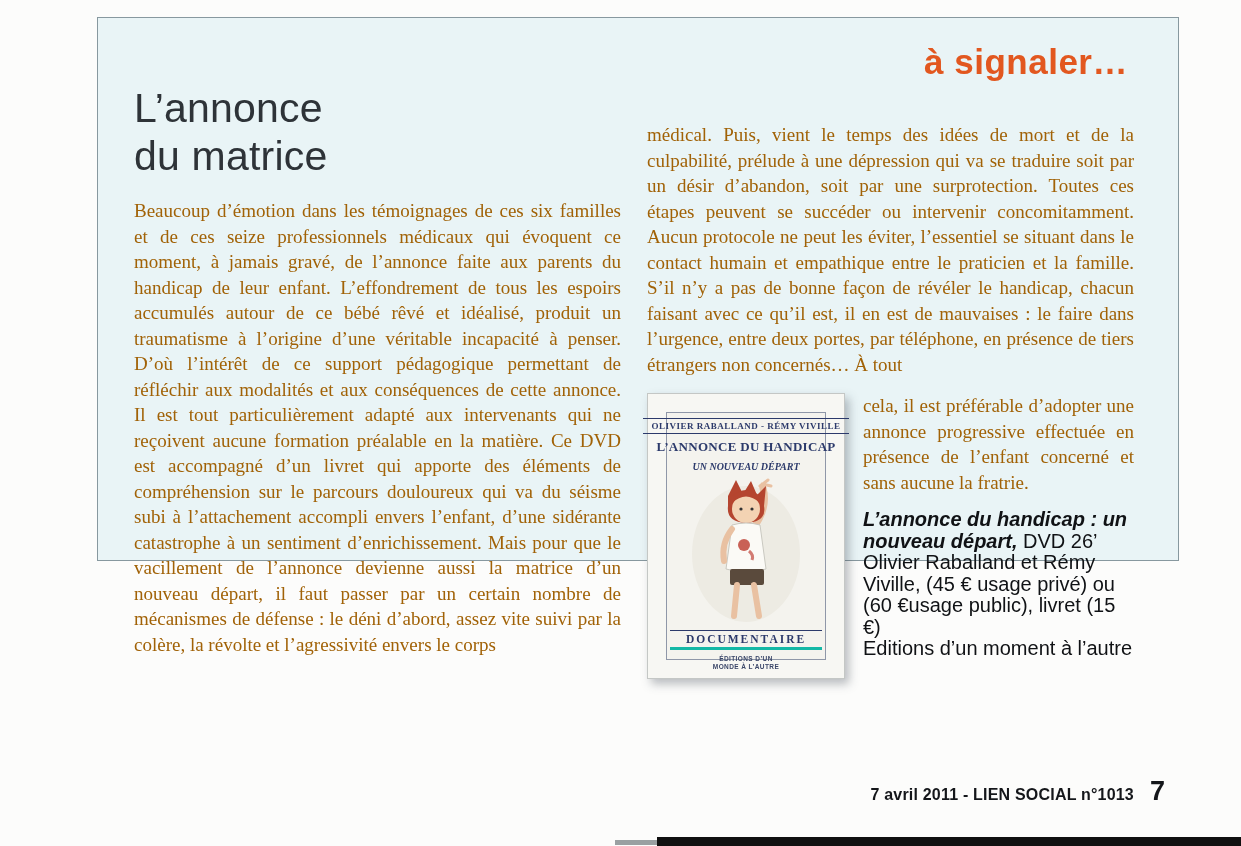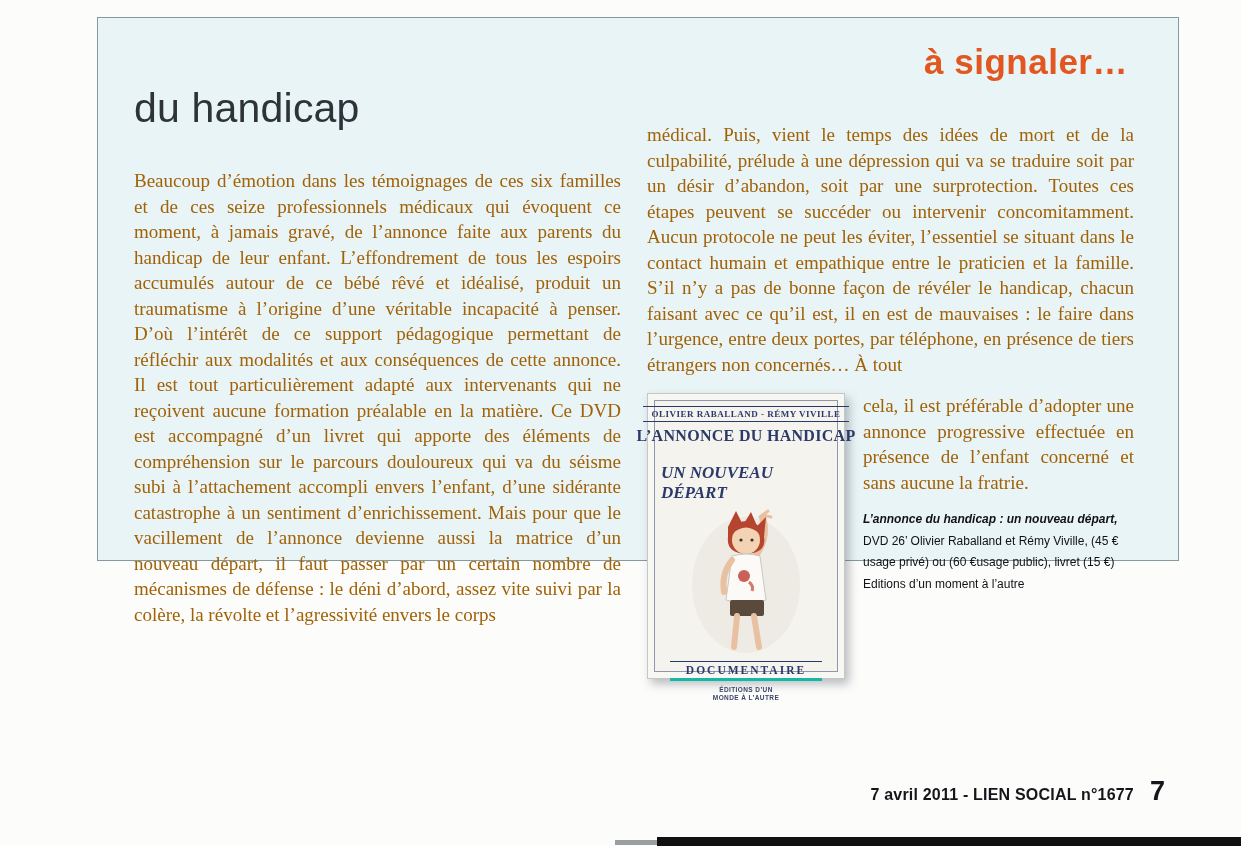--- a/index.html
+++ b/index.html
@@ -38,56 +38,56 @@
     font-size:41px;line-height:48px;
     color:#2e3338;
     letter-spacing:0.2px;
   }
   .body-text{
     margin:0;
     font-size:19px;line-height:25.5px;
     text-align:justify;
     color:#a16207;
   }
-  .col-left .body-text{margin-top:36px;}
+  .col-left .body-text{margin-top:18px;}
   .media-row{
     display:flex;gap:18px;margin-top:16px;
   }
   .cover-wrap{
     width:198px;flex:0 0 198px;
     background:#f7f7f3;
     border:1px solid #c4c7c5;
     box-shadow:4px 5px 9px rgba(60,70,80,0.35);
-    padding:6px;box-sizing:border-box;
+    padding:18px;box-sizing:border-box;
     height:286px;
   }
   .cover{
     border:1px solid #8f97a8;
     background:#f4f3ee;
     height:100%;box-sizing:border-box;
     display:flex;flex-direction:column;align-items:center;
     padding:5px 6px;
   }
   .cover-authors{
     font-family:"Liberation Serif", serif;
     font-size:9px;font-weight:700;color:#2c3a6b;
     letter-spacing:0.5px;
     border-top:1px solid #2c3a6b;border-bottom:1px solid #2c3a6b;
     padding:2px 8px;white-space:nowrap;
   }
   .cover-title{
     margin-top:5px;
     font-family:"Liberation Serif", serif;
-    font-size:16px;font-weight:700;color:#2c3a6b;
+    font-size:13px;font-weight:700;color:#2c3a6b;
     letter-spacing:0.3px;white-space:nowrap;
   }
   .cover-subtitle{
     font-family:"Liberation Serif", serif;
-    font-size:17px;font-style:italic;font-weight:700;color:#2c3a6b;
-    margin-top:18px;
+    font-size:10px;font-style:italic;font-weight:700;color:#2c3a6b;
+    margin-top:6px;
   }
   .cover-art{
     margin-top:4px;
     width:120px;height:150px;
   }
   .cover-genre{
     font-family:"Liberation Serif", serif;
     font-size:11.5px;font-weight:700;color:#2c3a6b;
     letter-spacing:2px;
     border-top:1px solid #2c3a6b;border-bottom:3px solid #14b8a6;
@@ -99,21 +99,21 @@
     font-size:6.5px;font-weight:700;color:#3a4668;
     text-align:center;width:70px;line-height:8px;
     letter-spacing:0.4px;
   }
   .media-side{
     flex:1;display:flex;flex-direction:column;
   }
   .caption{
     margin-top:14px;
     font-family:"Liberation Sans", sans-serif;
-    font-size:12px;line-height:21.5px;
+    font-size:20px;line-height:21.5px;
     color:#101215;
   }
   .cap-bold{font-weight:700;font-style:italic;}
   .caption .cap-line{margin-top:0;}
   .footer{
     position:absolute;top:776px;right:76px;
     display:flex;align-items:baseline;gap:16px;
     font-family:"Liberation Sans", sans-serif;
     font-weight:700;color:#14161a;
   }
@@ -132,21 +132,22 @@
 <body>
 
 <div class="page">
 
   <div class="signaler">à signaler…</div>
 
   <div class="content">
 
     <div class="col col-left">
       <h1 class="article-title">
-        <div>du handicap</div>
+        <div>L’annonce</div>
+        <div>du matrice</div>
       </h1>
       <p class="body-text">Beaucoup d’émotion dans les témoignages de ces six familles et de ces seize professionnels médicaux qui évoquent ce moment, à jamais gravé, de l’annonce faite aux parents du handicap de leur enfant. L’effondrement de tous les espoirs accumulés autour de ce bébé rêvé et idéalisé, produit un traumatisme à l’origine d’une véritable incapacité à penser. D’où l’intérêt de ce support pédagogique permettant de réfléchir aux modalités et aux conséquences de cette annonce. Il est tout particulièrement adapté aux intervenants qui ne reçoivent aucune formation préalable en la matière. Ce DVD est accompagné d’un livret qui apporte des éléments de compréhension sur le parcours douloureux qui va du séisme subi à l’attachement accompli envers l’enfant, d’une sidérante catastrophe à un sentiment d’enrichissement. Mais pour que le vacillement de l’annonce devienne aussi la matrice d’un nouveau départ, il faut passer par un certain nombre de mécanismes de défense : le déni d’abord, assez vite suivi par la colère, la révolte et l’agressivité envers le corps</p>
     </div>
 
     <div class="col col-right">
       <p class="body-text">médical. Puis, vient le temps des idées de mort et de la culpabilité, prélude à une dépression qui va se traduire soit par un désir d’abandon, soit par une surprotection. Toutes ces étapes peuvent se succéder ou intervenir concomitamment. Aucun protocole ne peut les éviter, l’essentiel se situant dans le contact humain et empathique entre le praticien et la famille. S’il n’y a pas de bonne façon de révéler le handicap, chacun faisant avec ce qu’il est, il en est de mauvaises : le faire dans l’urgence, entre deux portes, par téléphone, en présence de tiers étrangers non concernés… À tout</p>
 
       <div class="media-row">
 
         <div class="cover-wrap">
@@ -187,18 +188,18 @@
           </div>
         </div>
 
       </div>
     </div>
 
   </div>
 </div>
 
 <div class="footer">
-  <span class="footer-issue">7 avril 2011 - LIEN SOCIAL n°1677</span>
+  <span class="footer-issue">7 avril 2011 - LIEN SOCIAL n°1013</span>
   <span class="footer-page">7</span>
 </div>
 
 <div class="scan-smudge"></div>
 <div class="scan-bar"></div>
 
 </body></html>

